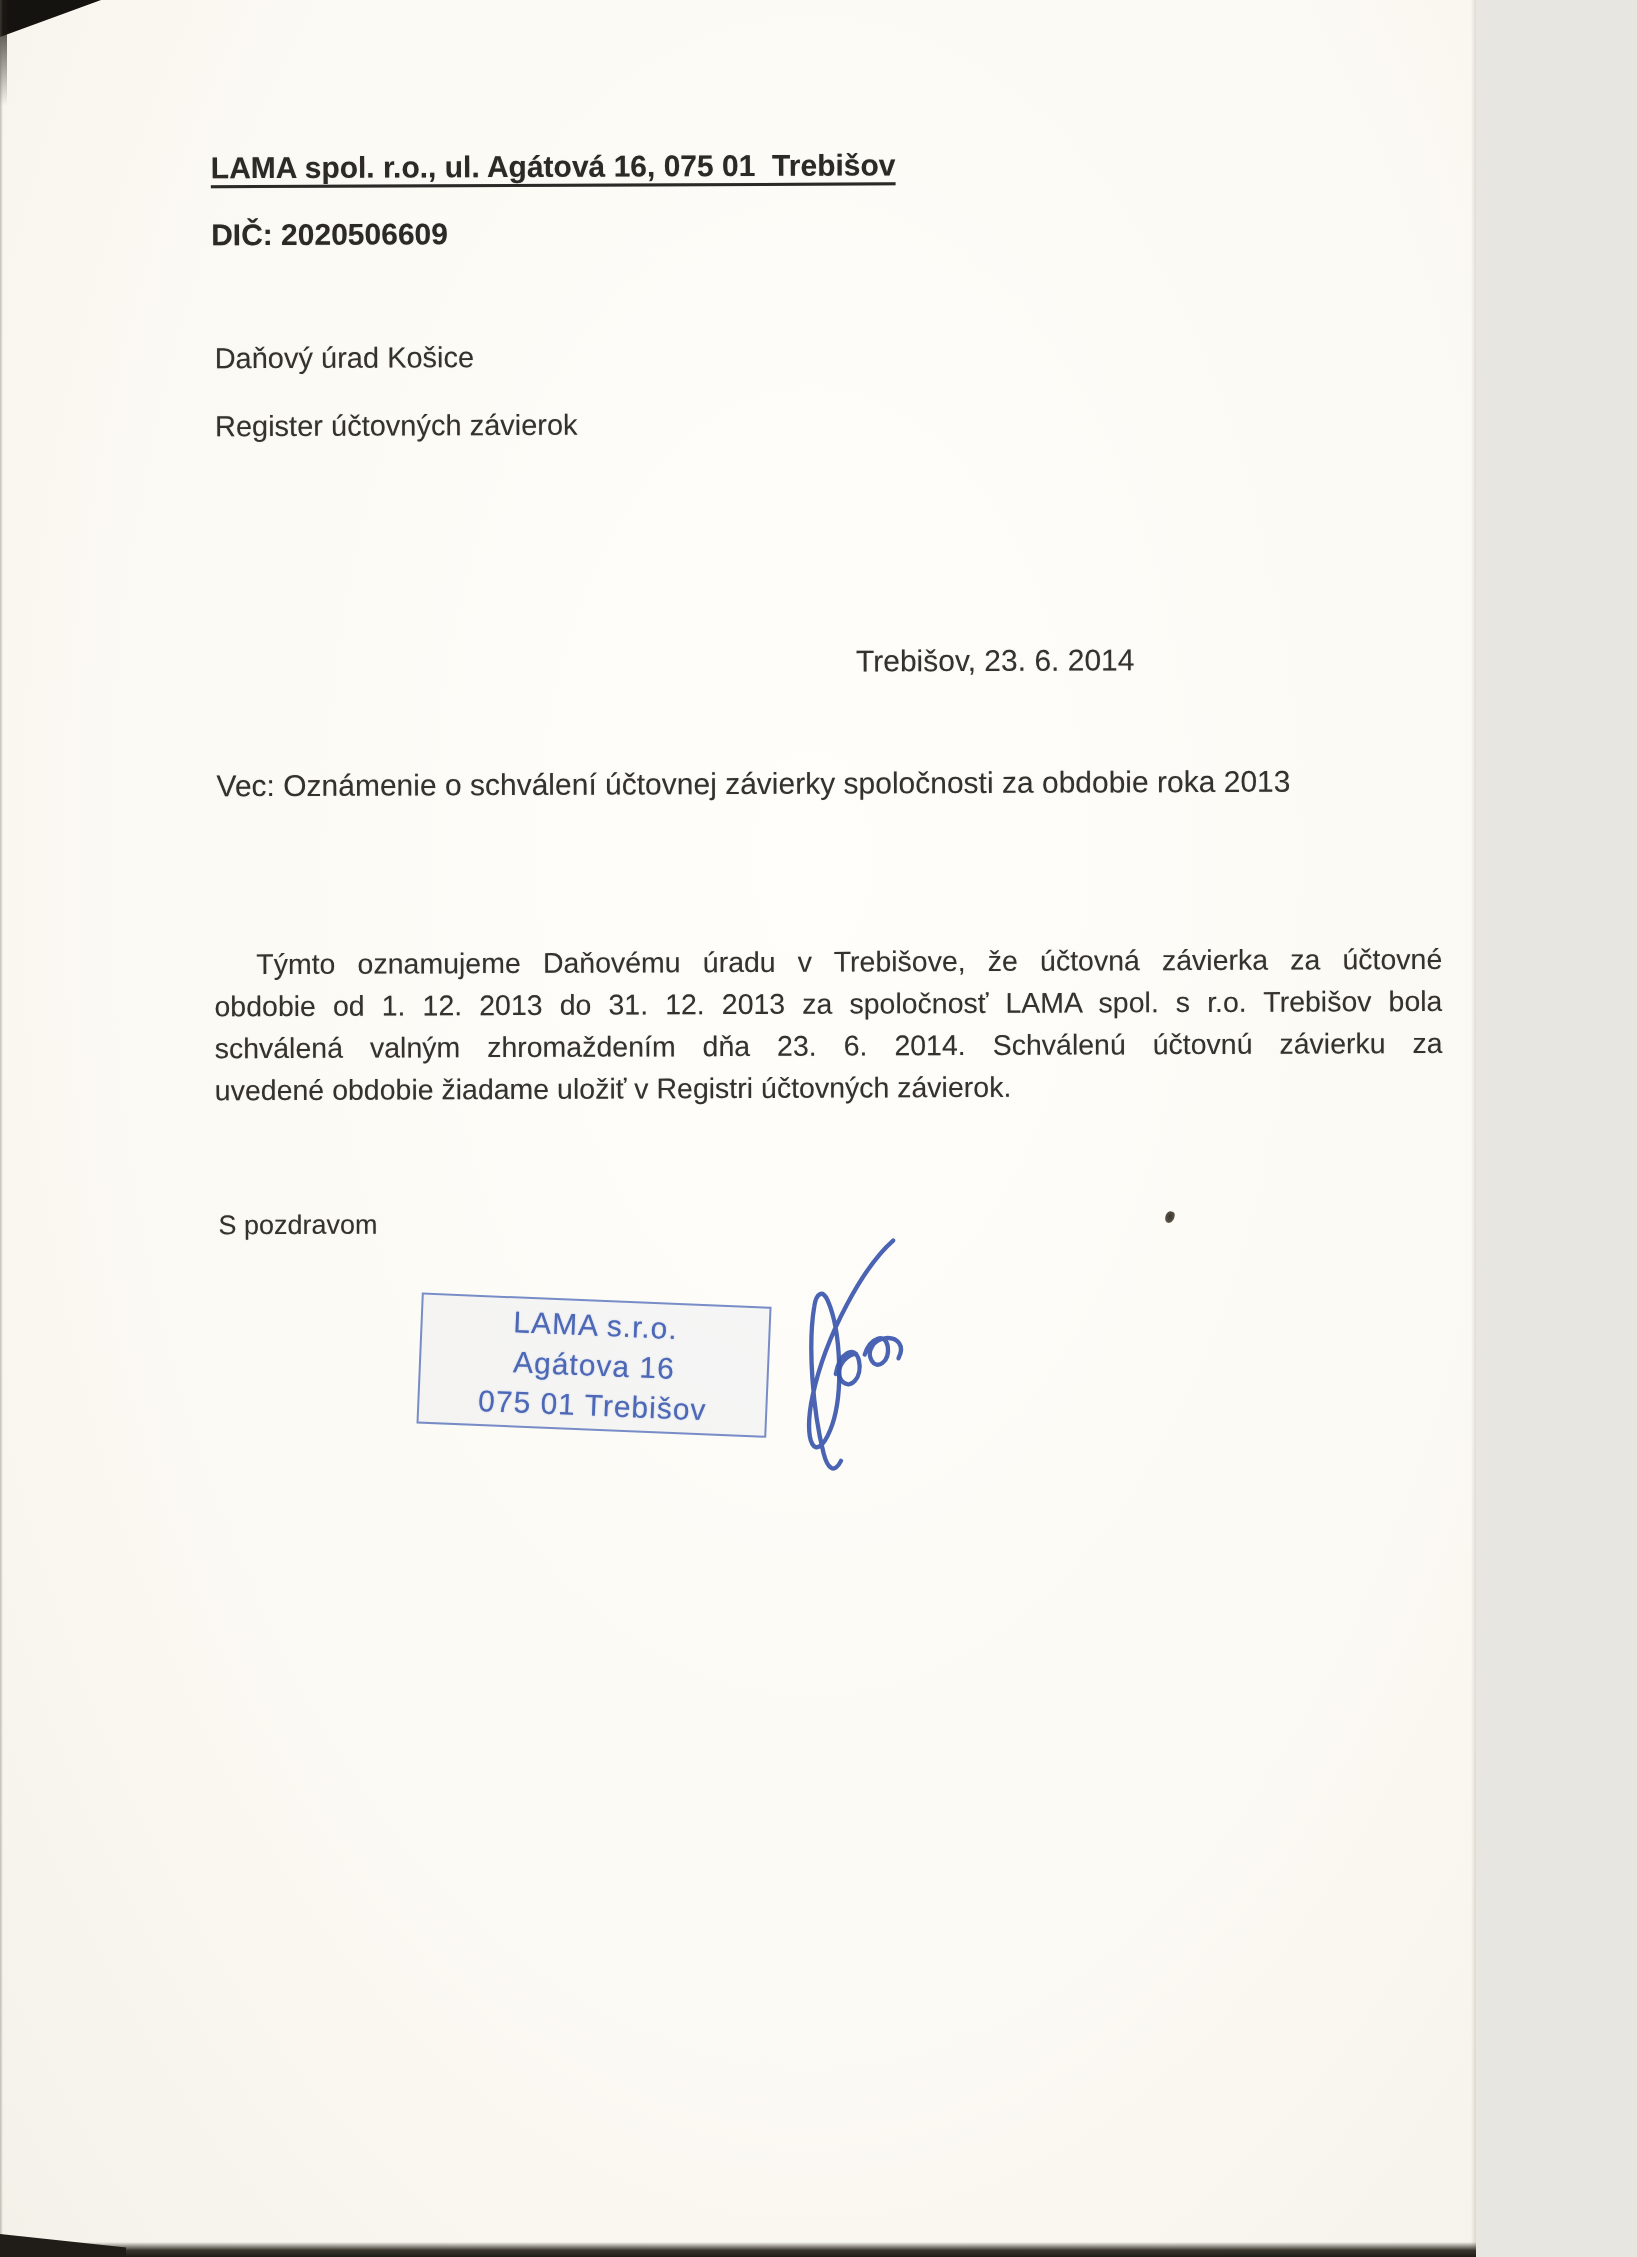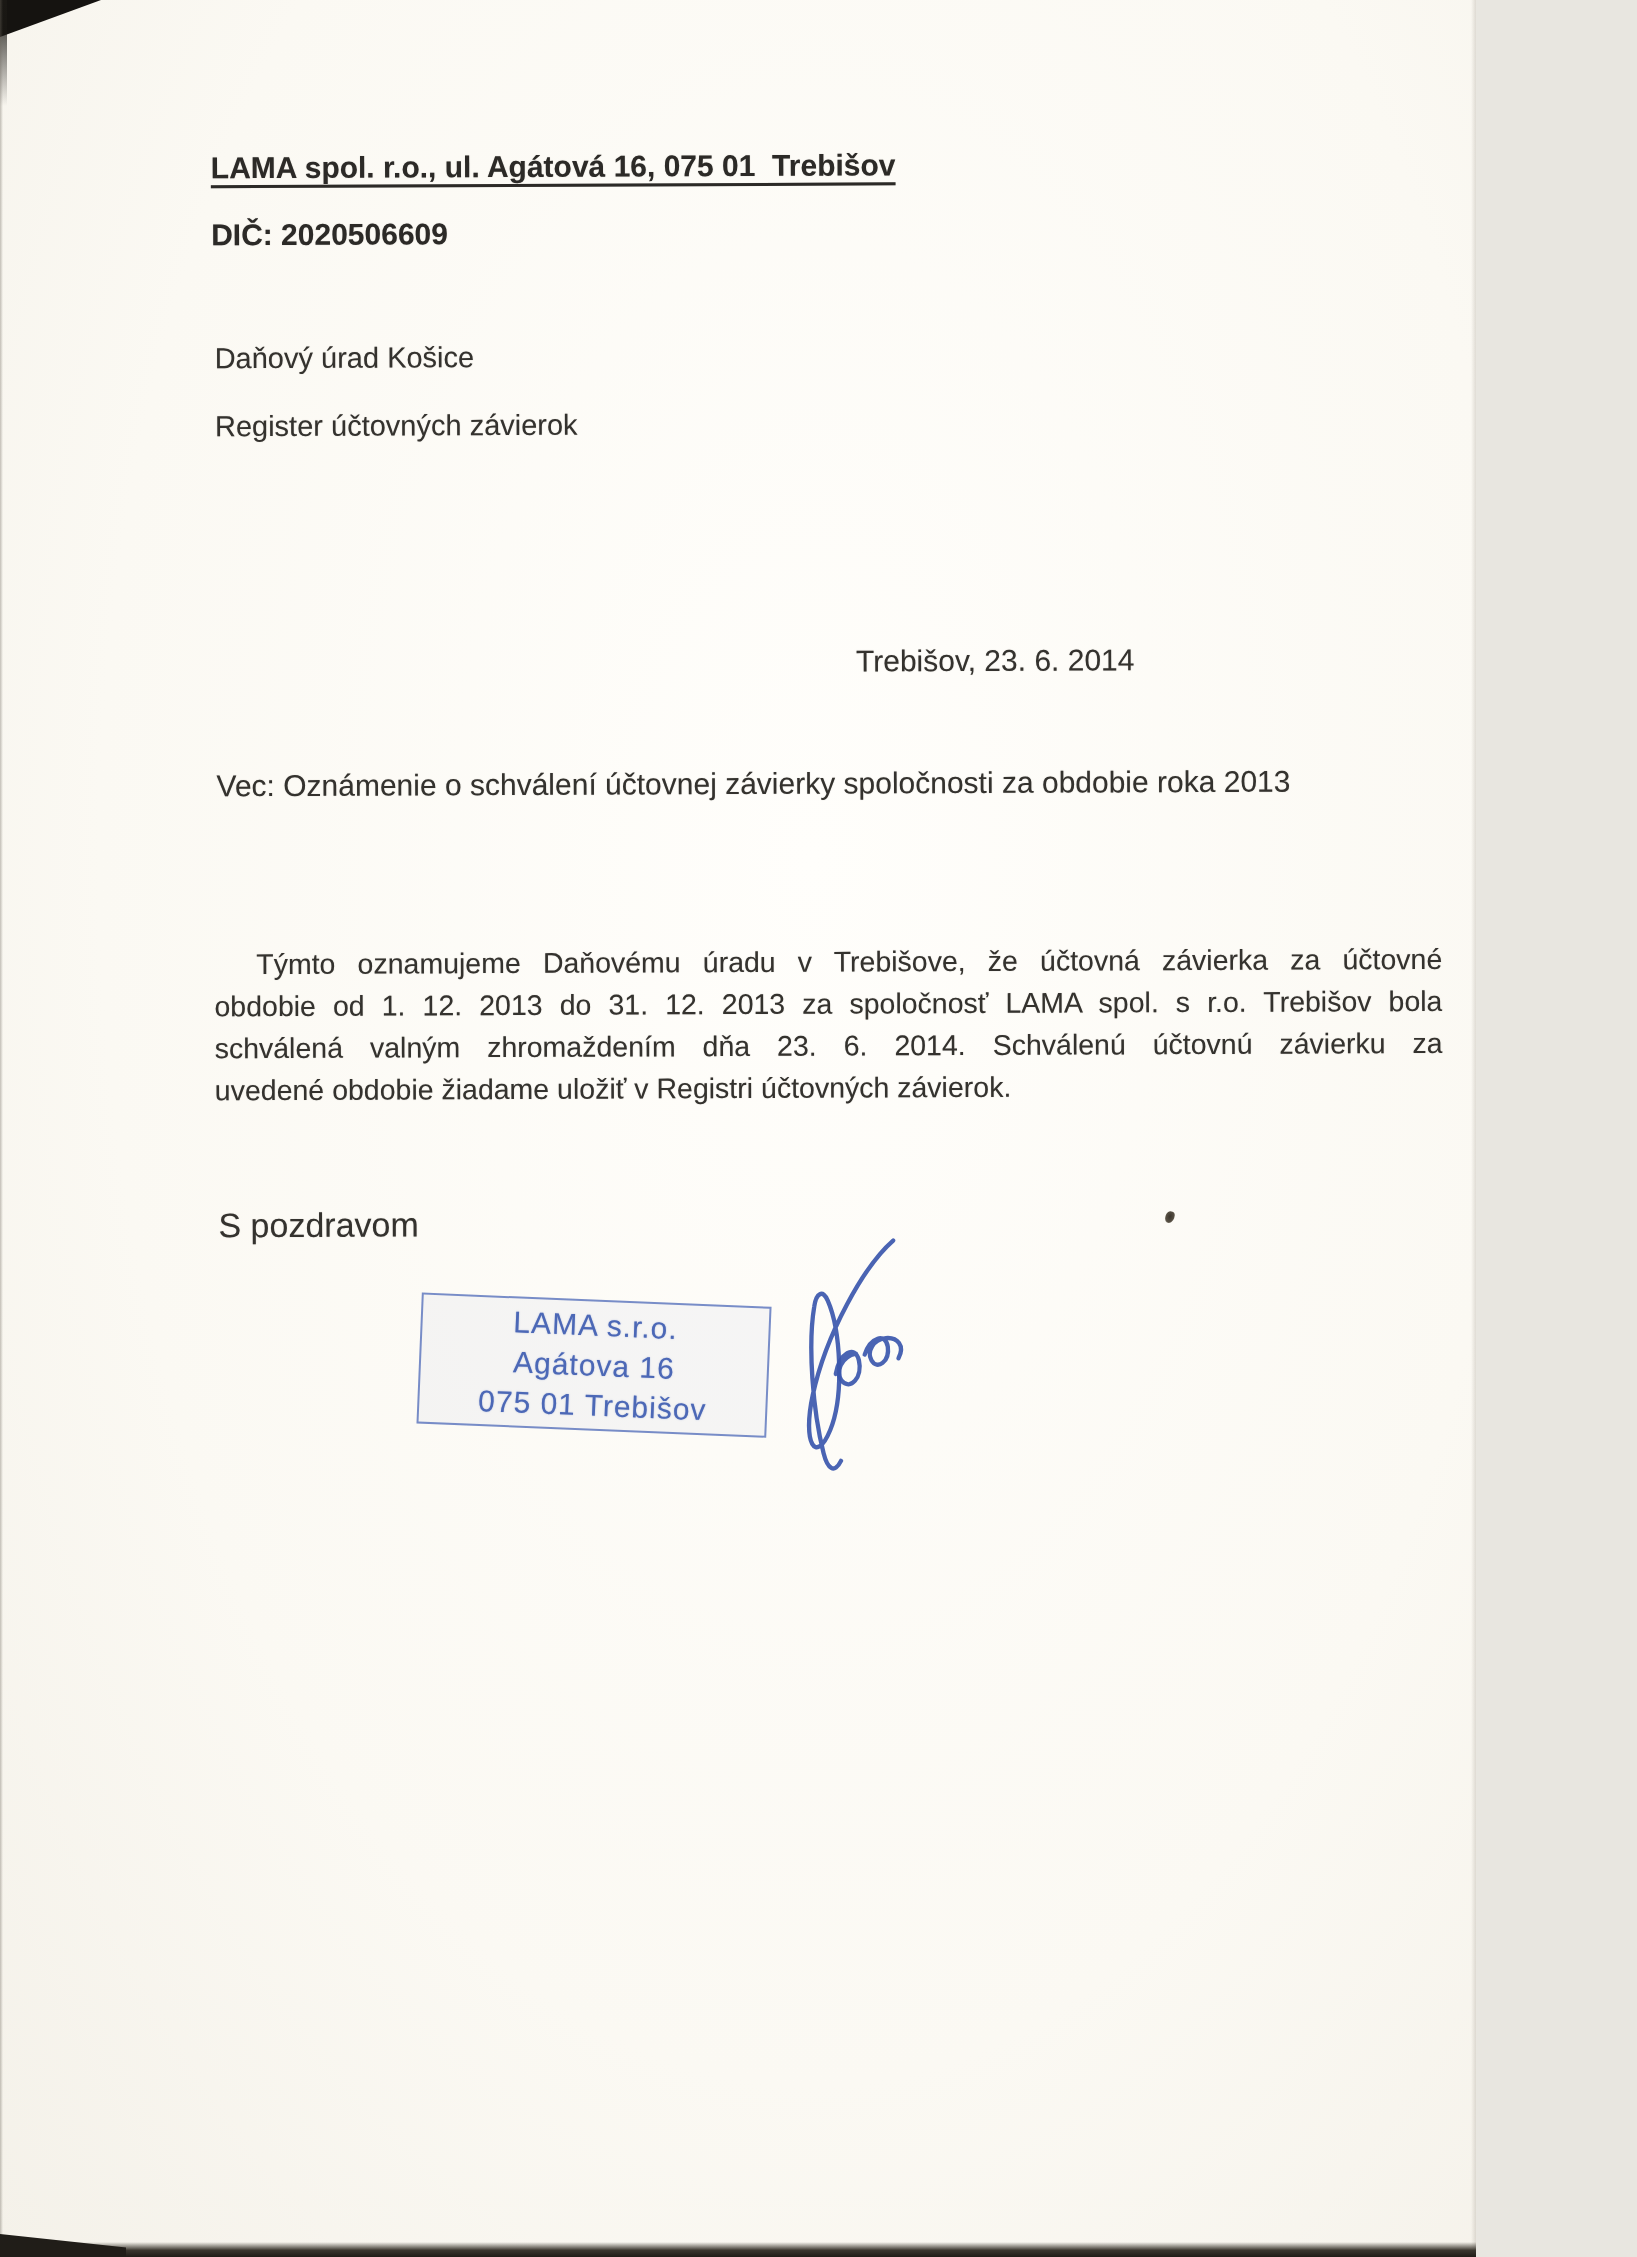--- a/index.html
+++ b/index.html
@@ -102,21 +102,21 @@
   .body-line {
     height: 42px;
     line-height: 42px;
     text-align: justify;
     text-align-last: justify;
     overflow: hidden;
   }
   .body-line.first { text-indent: 42px; }
   .body-line.last  { text-align-last: left; }
 
-  .closing { left: 217px; top: 1205px; font-size: 34px; }
+  .closing { left: 217px; top: 1205px; font-size: 27px; }
 
   
   .stamp {
     position: absolute;
     left: 417px; top: 1299px;
     width: 350px; height: 131px;
     border: 2.9px solid rgba(78,106,184,0.75);
     background: rgba(96,122,196,0.05);
     transform: rotate(2.6deg);
     transform-origin: 50% 50%;

